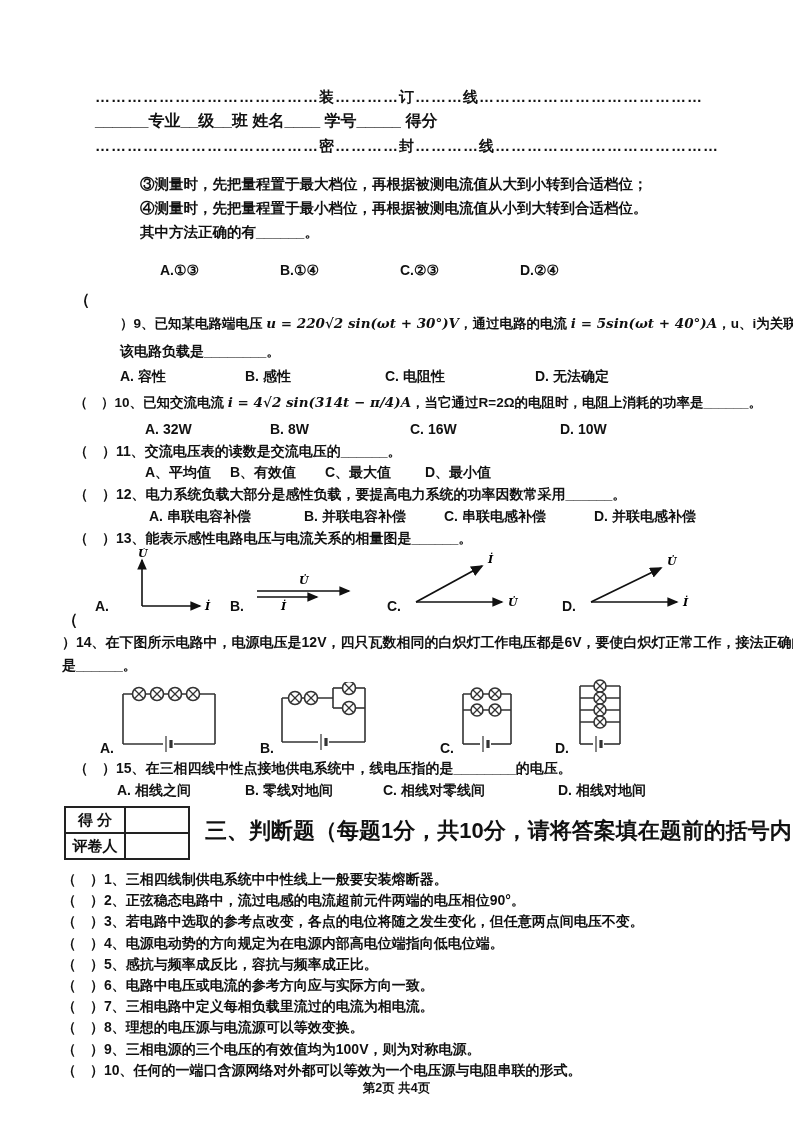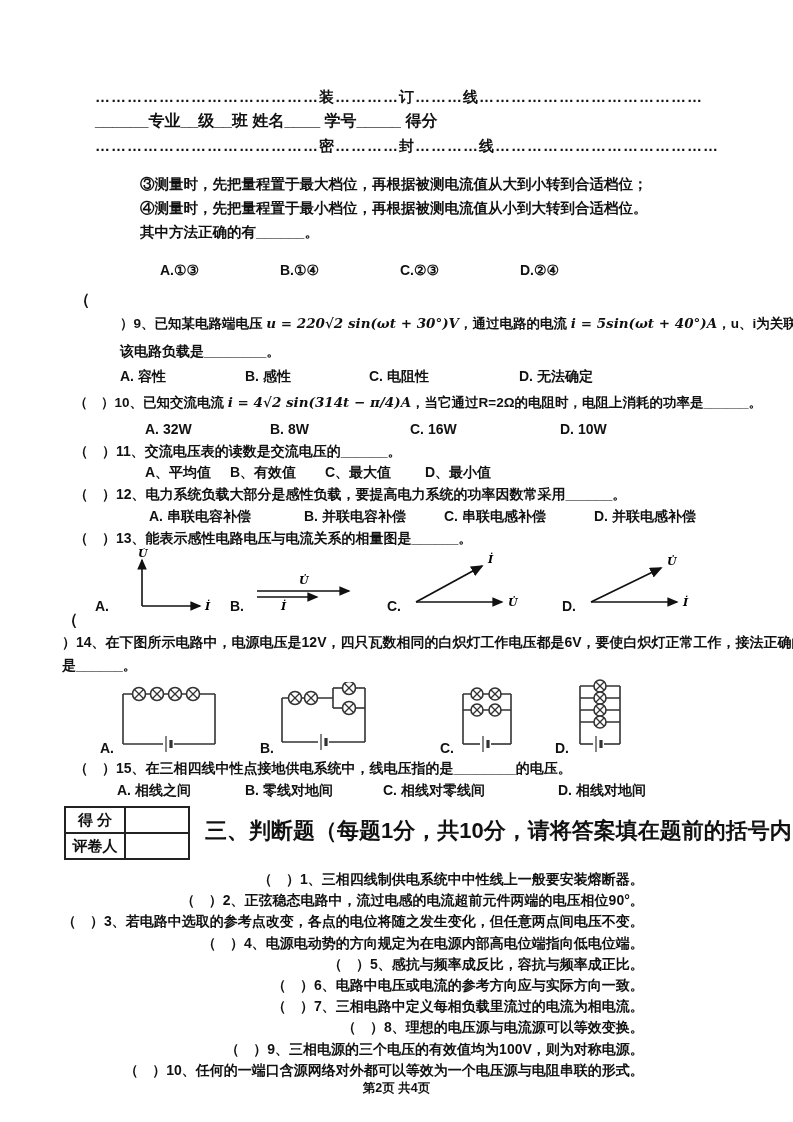--- a/index.html
+++ b/index.html
@@ -19,21 +19,21 @@
   .score{position:absolute;border-collapse:collapse;}
   .score td{border:2px solid #222;font-size:15px;text-align:center;padding:0;}
   .score td.lab{width:58px;height:24px;}
   .score td.val{width:62px;}
   
   .dgrow{position:absolute;display:flex;align-items:flex-end;}
   .dgm{display:flex;align-items:flex-end;}
   .dgm .lbl{font-size:14px;margin-right:3px;}
   svg{display:block;}
   svg text{font-family:"DejaVu Serif",serif;font-style:italic;font-weight:bold;}
-  .judge{position:absolute;left:62px;top:869px;font-size:14px;line-height:21.2px;text-align:right;}
+  .judge{position:absolute;left:62px;top:869px;font-size:14px;line-height:21.2px;}
   .judge div{white-space:nowrap;}
   .footer{position:absolute;left:0;width:793px;text-align:center;font-size:12.5px;}
 </style>
 </head>
 <body>
 
 <div class="page">
 
   <div class="t dotline" style="left:95px;top:88px;">……………………………………装…………订………线……………………………………</div>
   <div class="t fs16" style="left:95px;top:111px;">______专业__级__班  姓名____ 学号_____ 得分</div>
@@ -51,21 +51,21 @@
     <span>D.②④</span>
   </div>
 
   <div class="t fs16" style="left:74px;top:290px;">（</div>
   <div class="t" style="left:120px;top:315px;font-size:13.5px;">
     <span>）9、已知某电路端电压 </span><span class="fm">u = 220√2 sin(ωt + 30°)V</span><span>，通过电路的电流 </span><span class="fm">i = 5sin(ωt + 40°)A</span><span>，u、i为关联参考方向，</span>
   </div>
   <div class="t fs14" style="left:120px;top:343px;">该电路负载是________。</div>
   <div class="opts" style="left:120px;top:368px;">
     <span style="width:125px;">A. 容性</span>
-    <span style="width:124px;">B. 感性</span>
+    <span style="width:140px;">B. 感性</span>
     <span style="width:150px;">C. 电阻性</span>
     <span>D. 无法确定</span>
   </div>
 
   <div class="t" style="left:74px;top:394px;font-size:13.5px;">
     <span>（　）10、已知交流电流 </span><span class="fm">i = 4√2 sin(314t − π/4)A</span><span>，当它通过R=2Ω的电阻时，电阻上消耗的功率是______。</span>
   </div>
   <div class="opts" style="left:145px;top:421px;">
     <span style="width:125px;">A. 32W</span>
     <span style="width:140px;">B. 8W</span>

